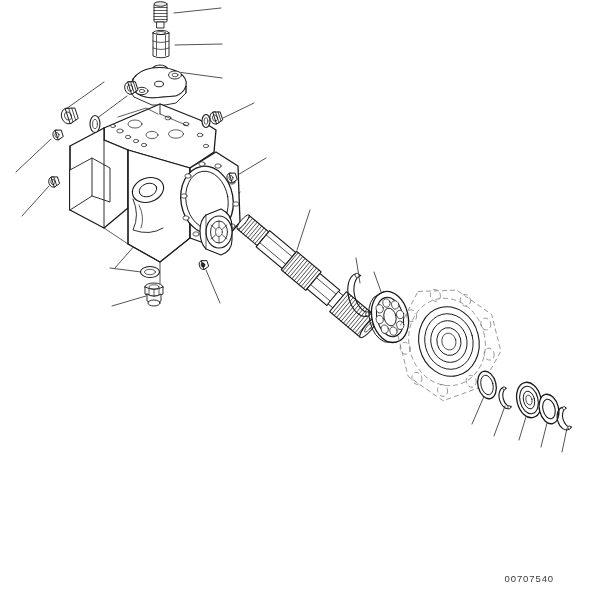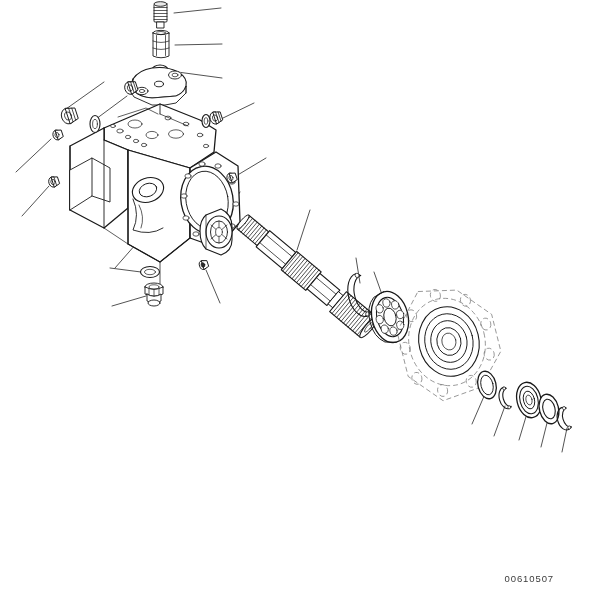--- a/index.html
+++ b/index.html
@@ -401,15 +401,15 @@
     <g>
       <g transform="translate(566,418) rotate(-14)">
         <path class="ln w11" d="M0 -11 A7.5 11.5 0 1 0 0.6 11.5 L3 9.8 A5.8 9.4 0 1 1 2.6 -9.6 Z"></path>
         <ellipse class="ln w07 fillwhite" cx="0.6" cy="-10" rx="1.6" ry="1.6"></ellipse>
         <ellipse class="ln w07 fillwhite" cx="1" cy="10" rx="1.6" ry="1.6"></ellipse>
       </g>
     </g>
 
   </svg>
 
-  <div id="drawing-number">00610507</div>
+  <div id="drawing-number">00707540</div>
 
 </div>
 
 </body></html>

